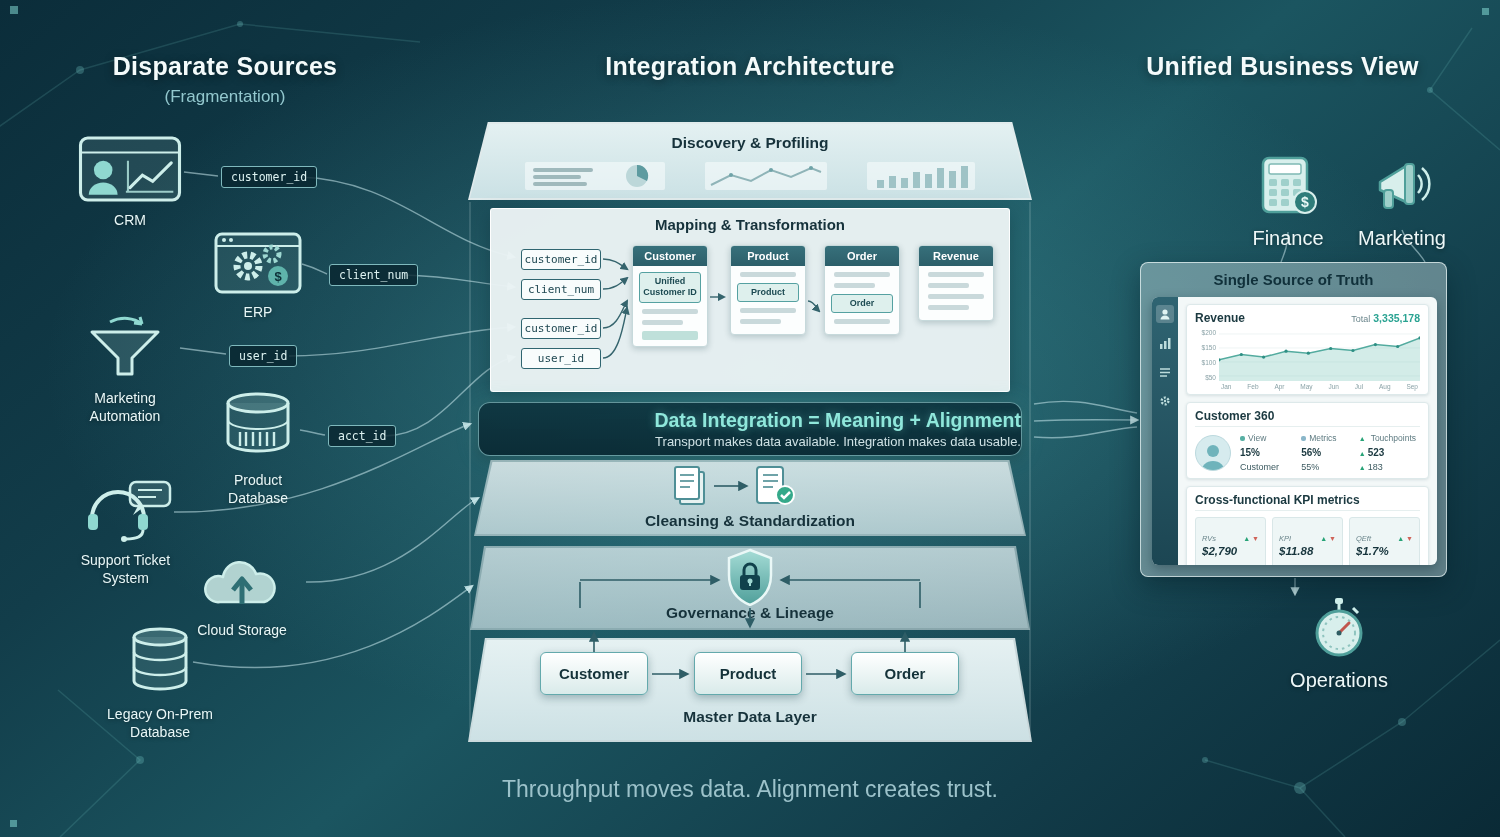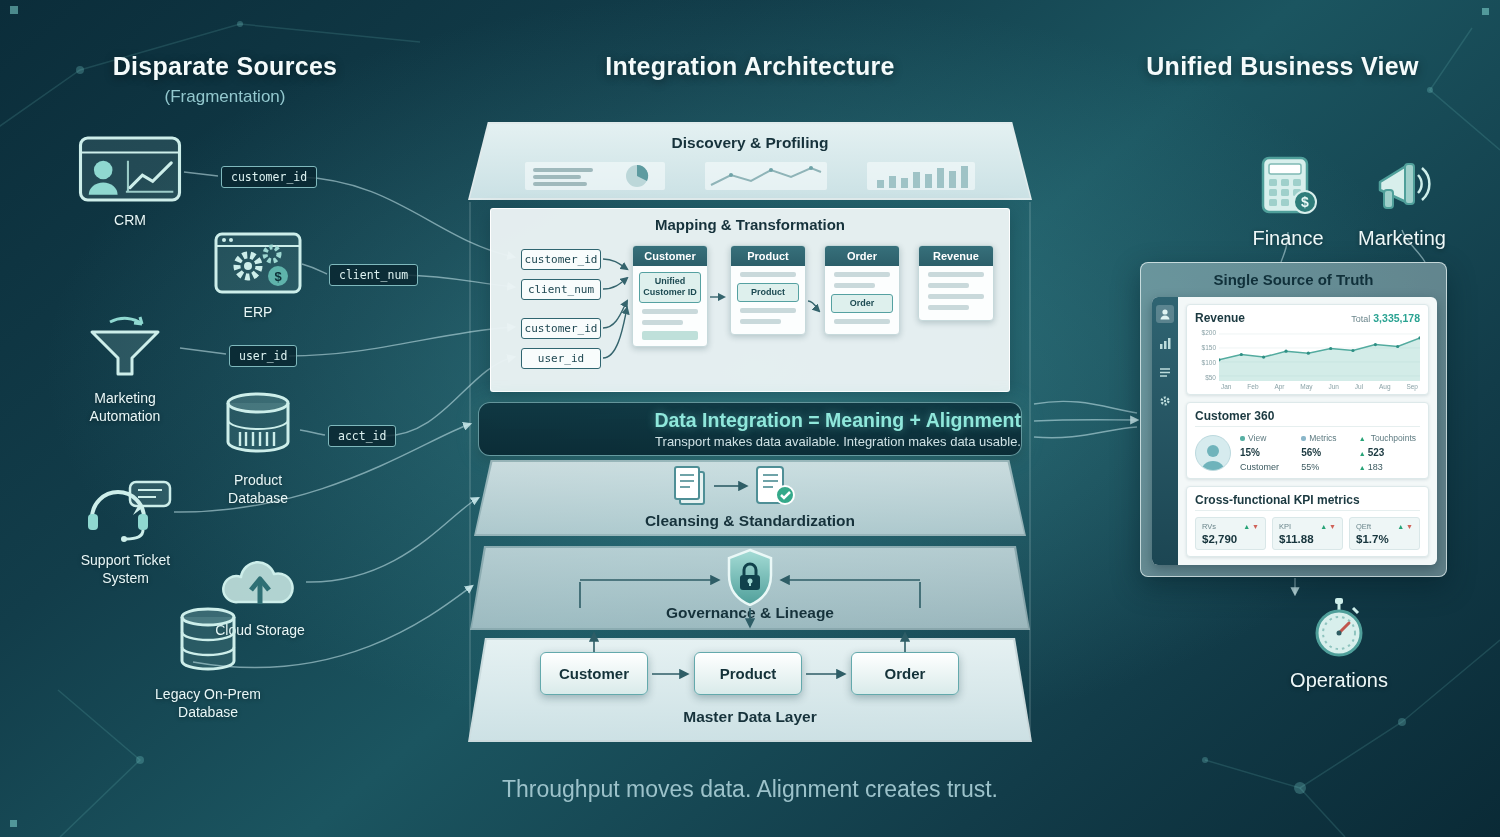--- a/index.html
+++ b/index.html
@@ -100,21 +100,21 @@
   .c360-grid{ flex:1; display:flex; justify-content:space-between; padding-right:4px; }
   .c360-h{ font-size:8.5px; color:#5d7a80; display:flex; align-items:center; gap:3px; }
   .c360-v{ font-size:10px; font-weight:700; color:#1b3940; margin-top:4px; }
   .c360-v2{ font-size:9px; color:#3c5a60; margin-top:4px; }
   .b{ width:5px; height:5px; border-radius:2px; display:inline-block; }
   .b-teal{ background:#58b0a4; } .b-blue{ background:#8ab6c9; }
   .up{ color:#27a377; font-size:7px; margin-right:2px; }
   .dn{ color:#cf6258; font-size:7px; }
   .kpi-card{ padding:6px 8px; }
   .kpi-row{ display:flex; gap:6px; margin-top:6px; }
-  .kpi{ flex:1; background:#eef6f6; border:1px solid #d9e7e8; border-radius:3px; padding:4px 6px; }
+  .kpi{ flex:1; background:#eef6f6; border:1px solid #d9e7e8; border-radius:3px; padding:16px 6px;font-style:italic; }
   .kpi-top{ display:flex; justify-content:space-between; font-size:7.5px; color:#6b868c; }
   .kpi-v{ font-size:11.5px; font-weight:700; color:#16343c; margin-top:2px; }
 
   .caption{ position:absolute; left:0; right:0; top:776px; text-align:center; font-size:23px; color:#9cc2ca; z-index:2; }
 </style>
 </head>
 <body>
 
 <div class="canvas">
 
@@ -246,32 +246,32 @@
         <path d="M14,42 a26,26 0 0 1 52,0" fill="none" stroke="#cdeeea" stroke-width="4"></path>
         <rect x="10" y="38" width="10" height="16" rx="4" fill="#8fd8d0"></rect>
         <rect x="60" y="38" width="10" height="16" rx="4" fill="#8fd8d0"></rect>
         <path d="M65,54 c0,8 -10,9 -17,9" fill="none" stroke="#cdeeea" stroke-width="3"></path>
         <circle cx="46" cy="63" r="3" fill="#cdeeea"></circle>
       </svg>
     </span>
     <span class="src-label">Support Ticket System</span>
   </div>
 
-  <div class="src" style="left:210px; top:550px; width:100px;">
+  <div class="src" style="left:192px; top:550px; width:100px;">
     <span>
       <svg width="92" height="62" viewBox="0 0 92 62">
         <path d="M24,52 a13,13 0 1 1 3,-25 a17,17 0 0 1 33,-3 a12,12 0 1 1 8,28 z" fill="rgba(205,235,230,0.85)" stroke="#cdeeea" stroke-width="2.5" stroke-linejoin="round"></path>
         <line x1="46" y1="54" x2="46" y2="32" stroke="#2e6f74" stroke-width="5"></line>
         <path d="M37,40 L46,29 L55,40" fill="none" stroke="#2e6f74" stroke-width="5" stroke-linejoin="round"></path>
       </svg>
     </span>
     <span class="src-label">Cloud Storage</span>
   </div>
 
-  <div class="src" style="left:100px; top:606px; width:120px;margin-left:48px;">
+  <div class="src" style="left:100px; top:626px; width:120px;">
     <span>
       <svg width="66" height="70" viewBox="0 0 66 70">
         <path d="M7,11 V55 a26,8 0 0 0 52,0 V11" fill="rgba(190,235,230,0.12)" stroke="#cdeeea" stroke-width="3"></path>
         <ellipse cx="33" cy="11" rx="26" ry="8" fill="rgba(190,235,230,0.22)" stroke="#cdeeea" stroke-width="3"></ellipse>
         <path d="M7,26 a26,8 0 0 0 52,0" fill="none" stroke="#cdeeea" stroke-width="2.5"></path>
         <path d="M7,41 a26,8 0 0 0 52,0" fill="none" stroke="#cdeeea" stroke-width="2.5"></path>
       </svg>
     </span>
     <span class="src-label">Legacy On-Prem Database</span>
   </div>

